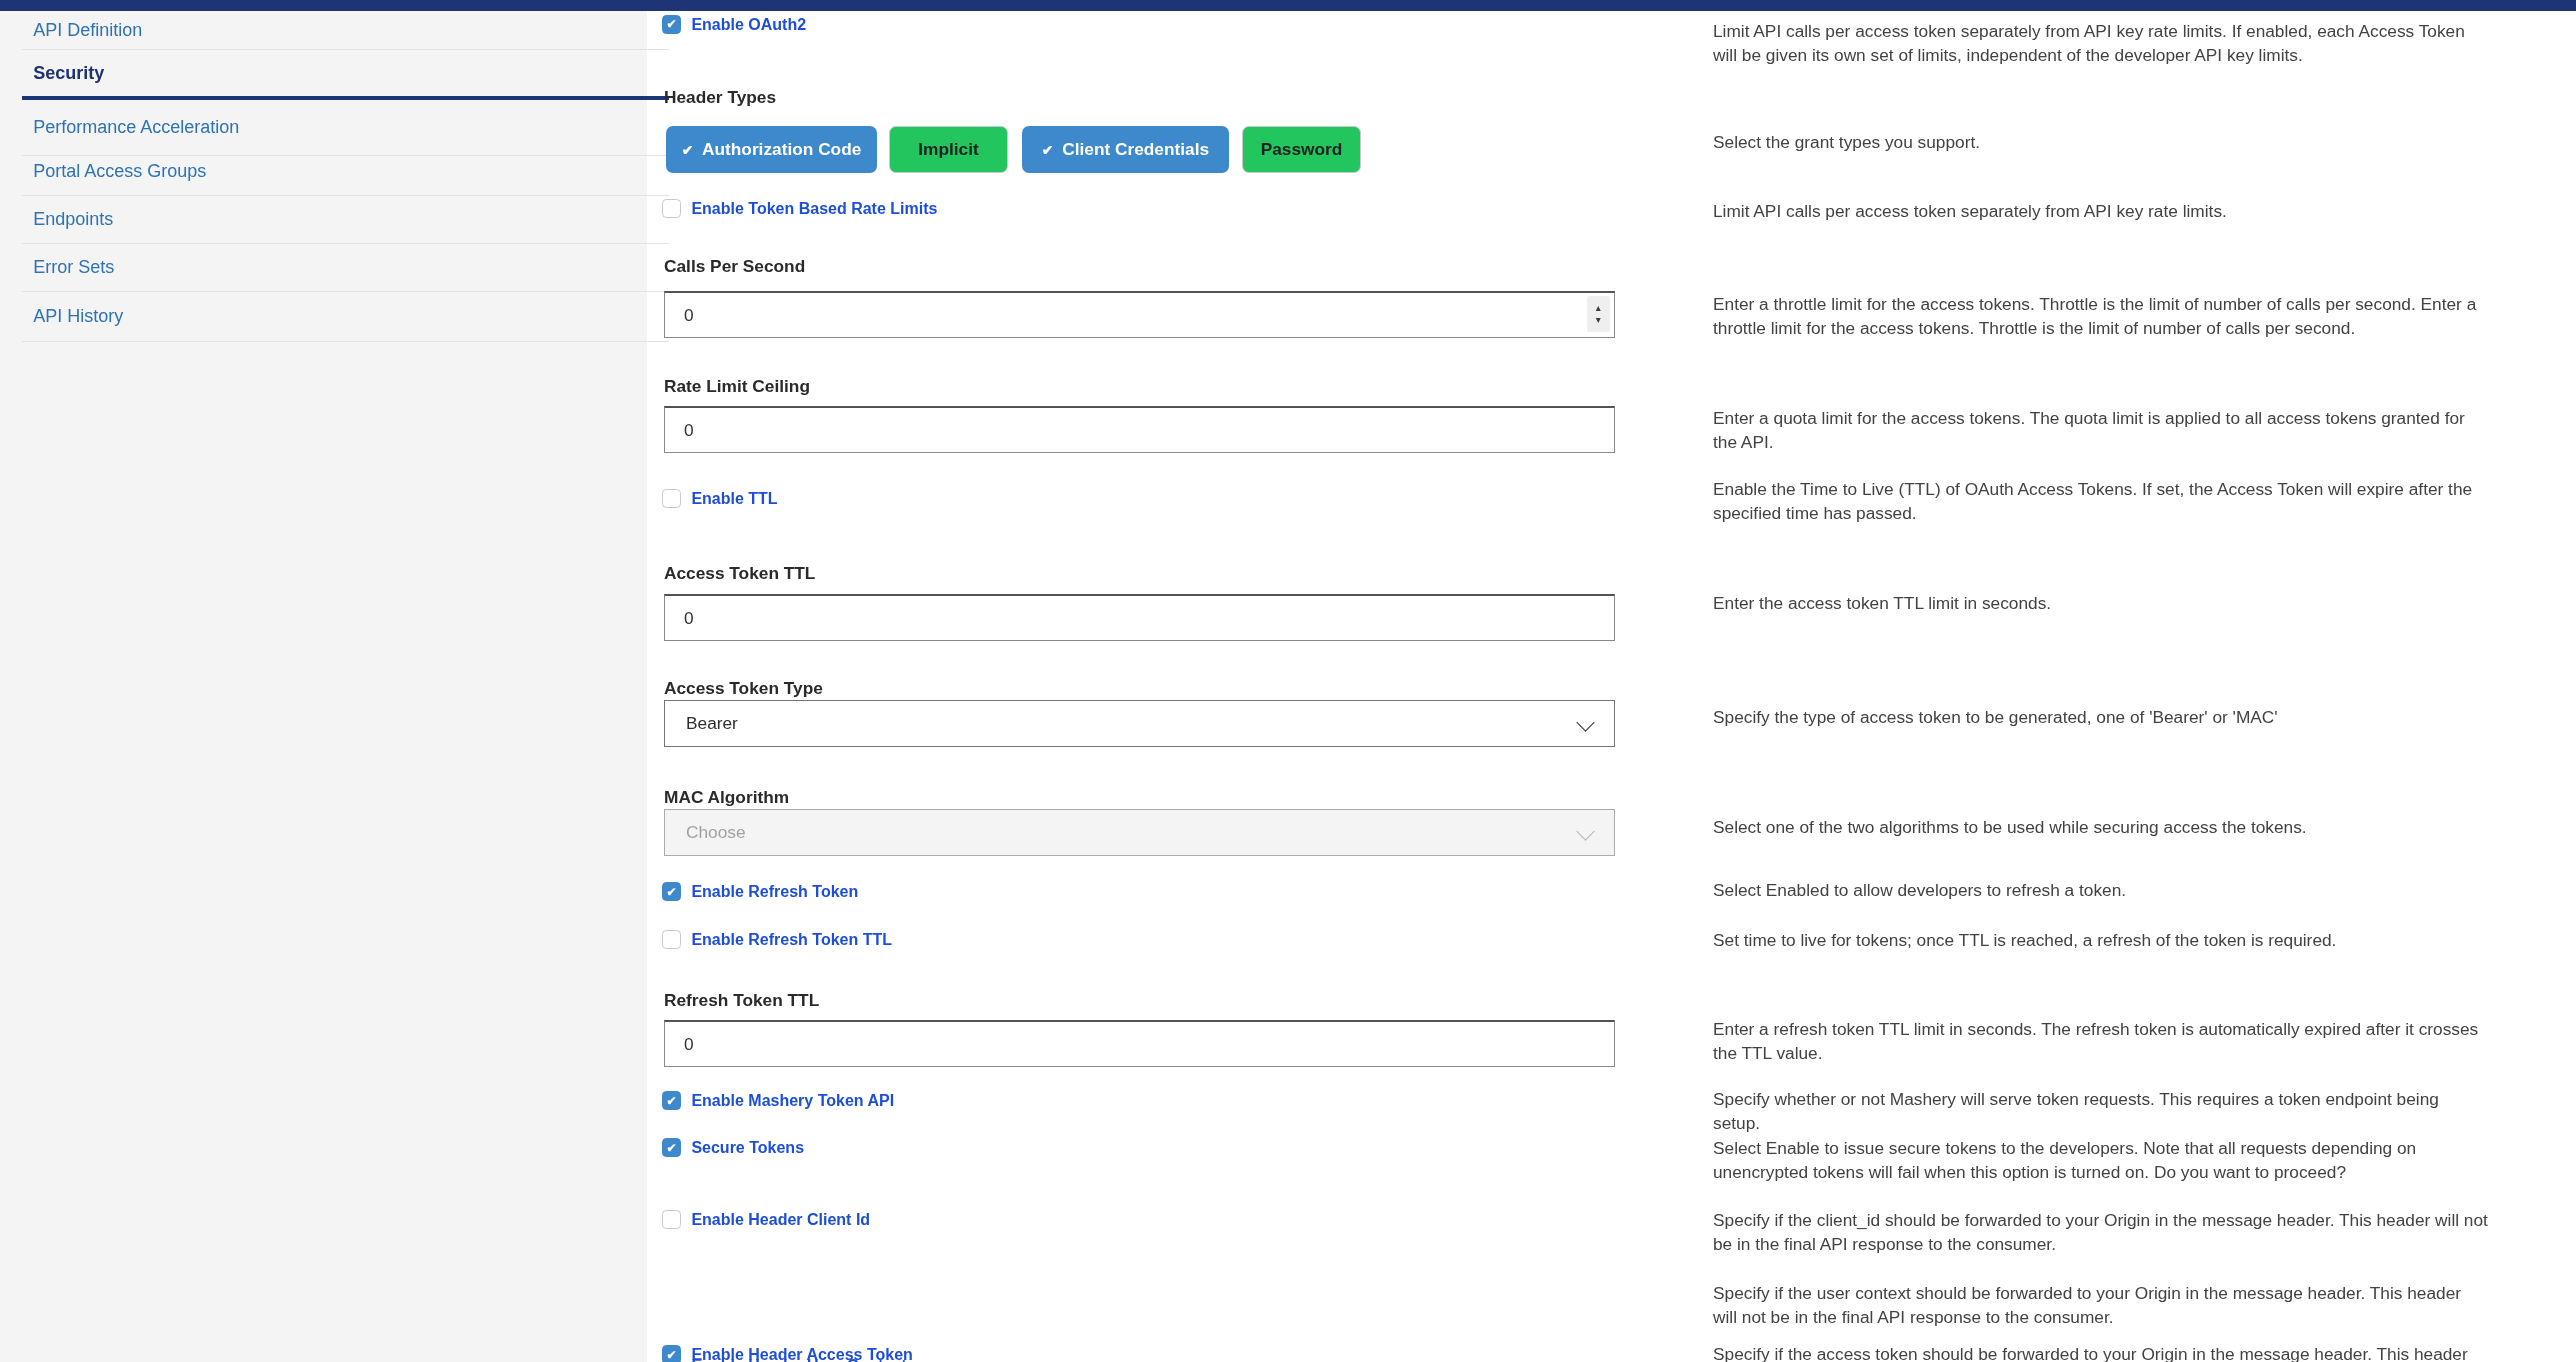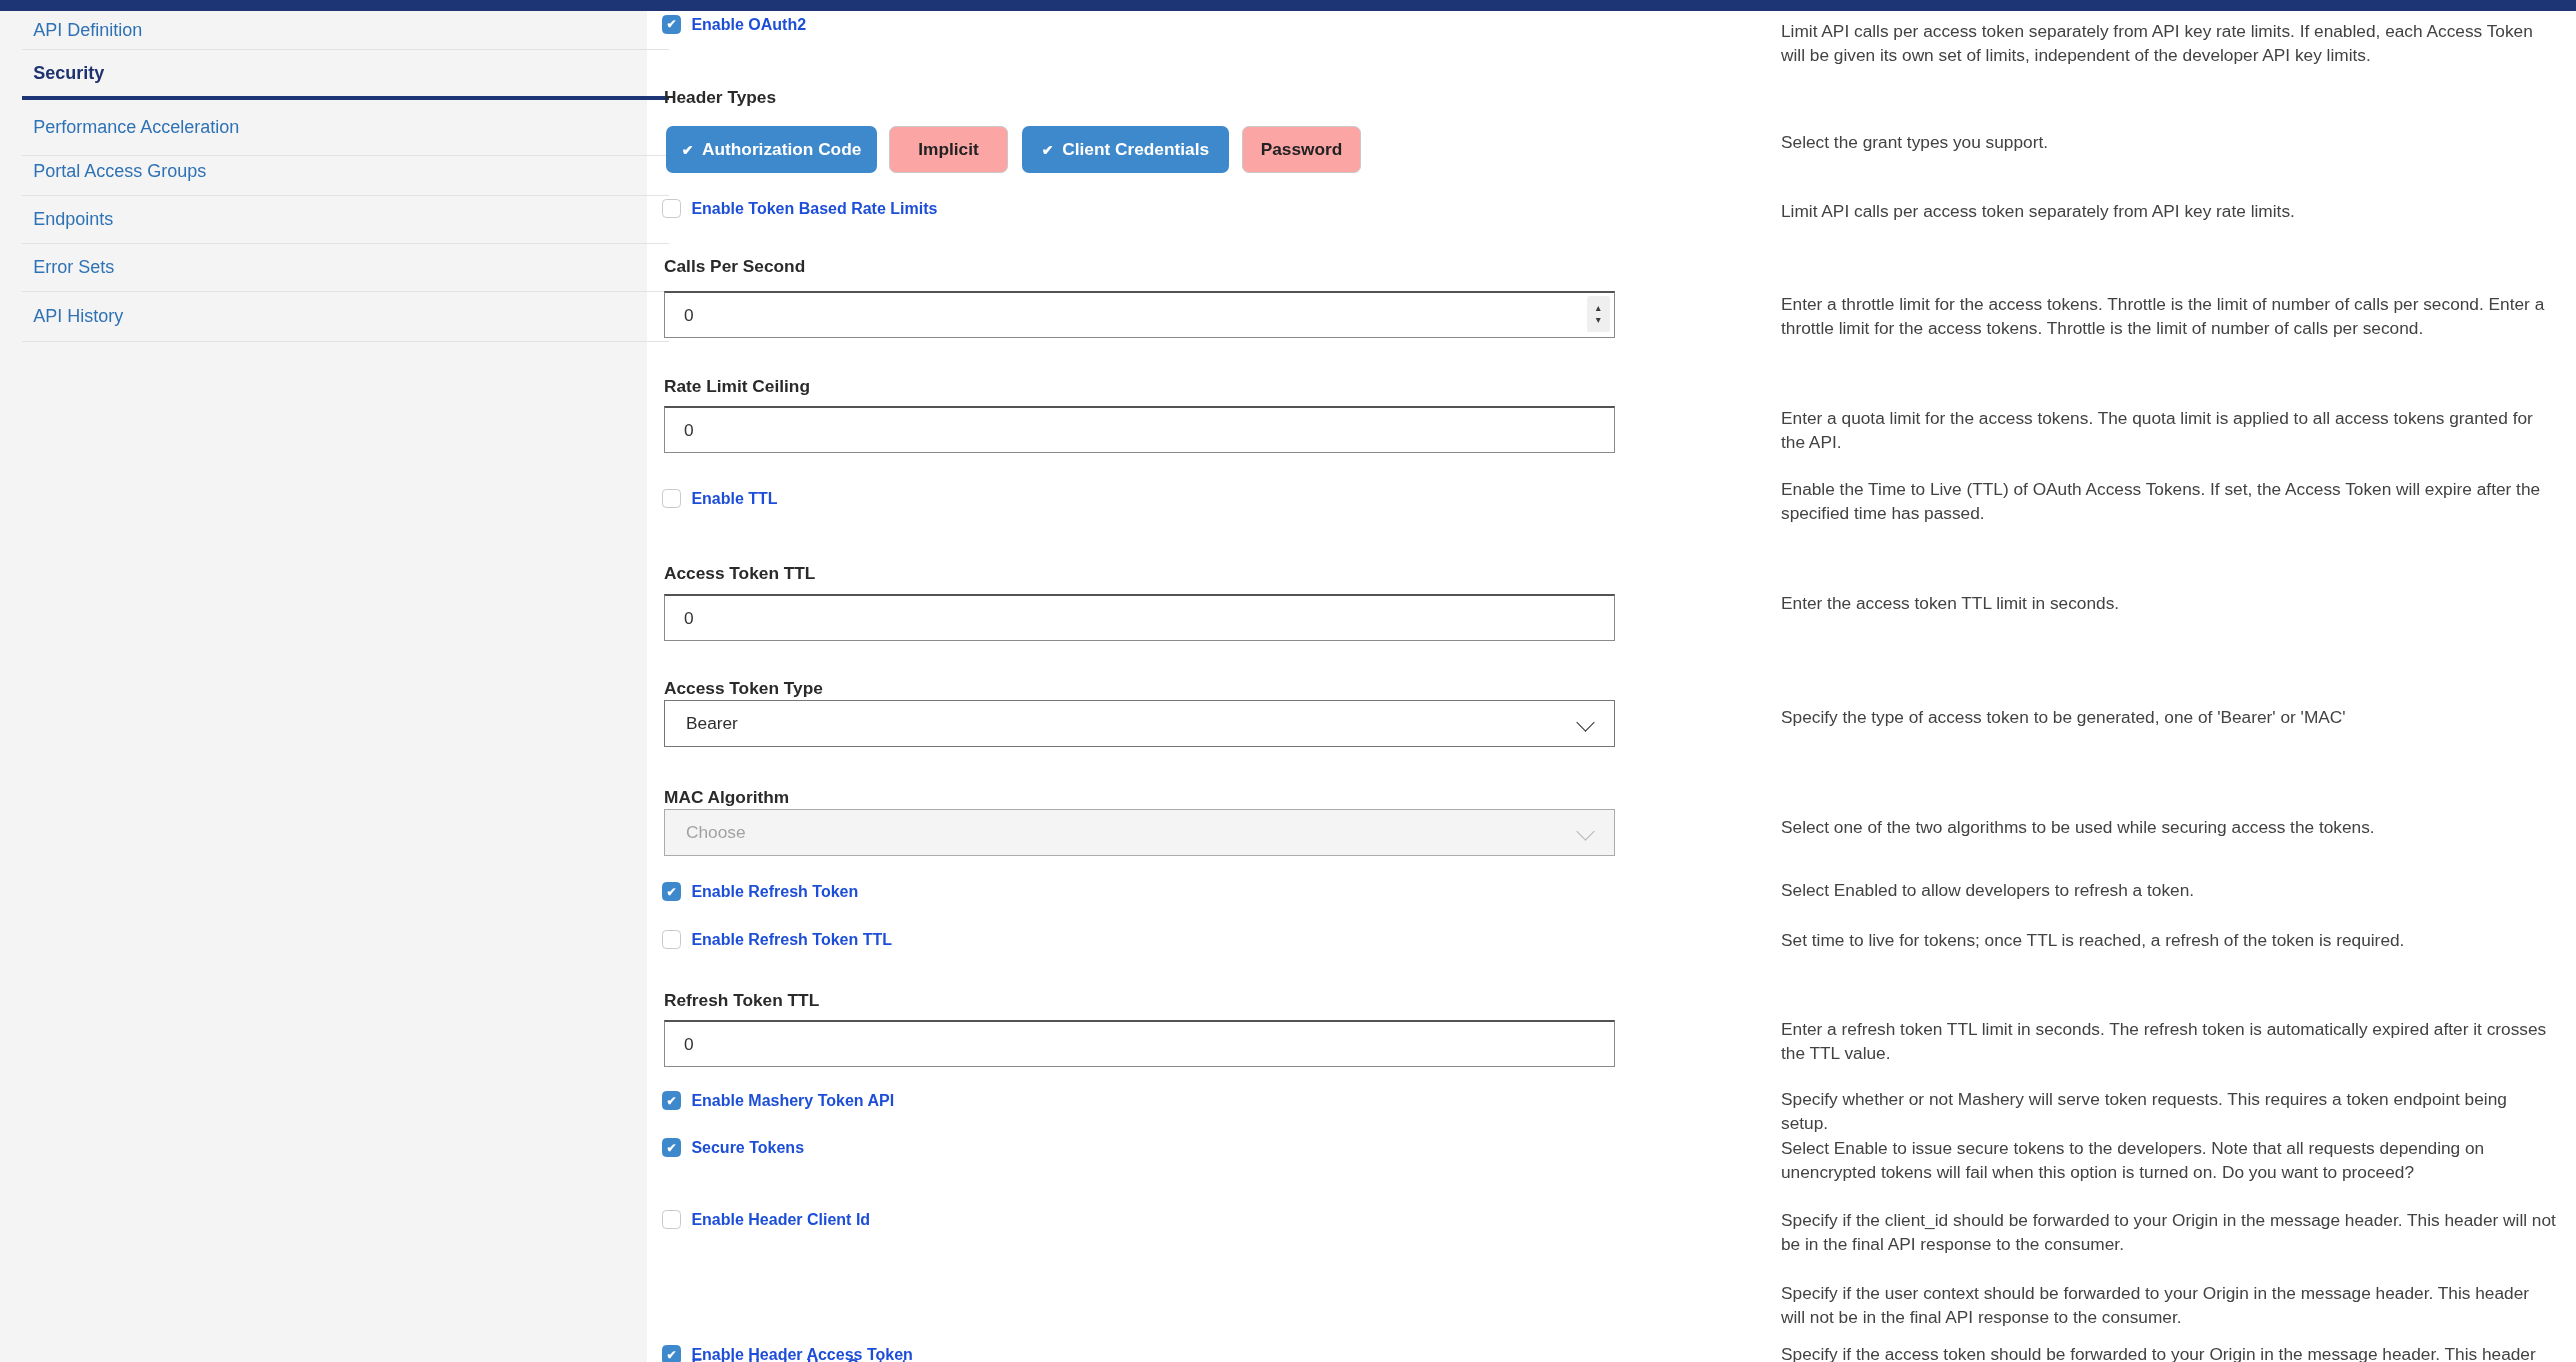--- a/index.html
+++ b/index.html
@@ -19,39 +19,39 @@
   .cb{width:19px;height:19px;box-sizing:border-box;border-radius:4.3px;background:#fff;
       border:1.7px solid #c9c9c9;display:flex;align-items:center;justify-content:center;flex:0 0 auto;cursor:pointer;}
   .cb.checked{background:#3e88cc;border-color:#3e88cc;}
   .cb .tick{color:#fff;font-size:12px;font-weight:bold;line-height:1;}
   .cb-label{margin-left:10.4px;font-size:16px;font-weight:bold;color:#1d4ed8;line-height:19px;white-space:nowrap;}
   
   .gt-btn{position:absolute;top:126px;height:47px;box-sizing:border-box;border-radius:7px;
           display:flex;align-items:center;justify-content:center;font-family:inherit;
           font-size:17.3px;font-weight:bold;cursor:pointer;padding:0;}
   .gt-btn.selected{background:#3e88cc;border:none;color:#fff;}
-  .gt-btn.unselected{background:#fca5a5;border:1.7px solid #c9c9c9;color:#222;}
+  .gt-btn.unselected{background:#22c55e;border:1.7px solid #c9c9c9;color:#222;}
   .btn-tick{font-size:14px;margin-right:8.6px;line-height:1;}
   
   .text-input{position:absolute;left:664px;width:951px;height:47px;box-sizing:border-box;background:#fff;
               border:1.7px solid #8a8a8a;border-top:2.6px solid #535353;font-family:inherit;font-size:17.3px;
               color:#333;padding:0 35px 0 19px;outline:none;}
   .spinner{position:absolute;display:flex;flex-direction:column;align-items:center;justify-content:center;
            width:22.5px;height:36px;background:#efefef;border-radius:2.6px;cursor:pointer;row-gap:3.5px;}
   .spinner span{font-size:8.6px;line-height:1;color:#3c3c3c;}
   
   .select{position:absolute;left:664px;width:951px;height:47px;box-sizing:border-box;background:#fff;
           border:1.7px solid #757575;display:flex;align-items:center;padding-left:21px;font-size:17.3px;
           color:#2e2e2e;cursor:pointer;}
   .select .chevron{position:absolute;right:22.5px;top:14.7px;width:12px;height:12px;
           border-left:1.7px solid #2f2f2f;border-bottom:1.7px solid #2f2f2f;transform:rotate(-45deg);}
   .select.disabled{background:#f4f4f4;border-color:#ababab;color:#a2a2a2;cursor:default;}
   .select.disabled .chevron{border-color:#b5b5b5;}
   
-  .help{position:absolute;left:1781px;width:775px;margin:0;font-size:17.3px;line-height:24px;color:#424242;}
+  .help{position:absolute;left:1713px;width:775px;margin:0;font-size:17.3px;line-height:24px;color:#424242;}
 </style>
 </head>
 <body>
 
 <div class="canvas">
   <div class="topbar"></div>
 
   <nav class="sidebar">
     <div class="side-item" style="top:0;height:39px;">
         <span>API Definition</span>

